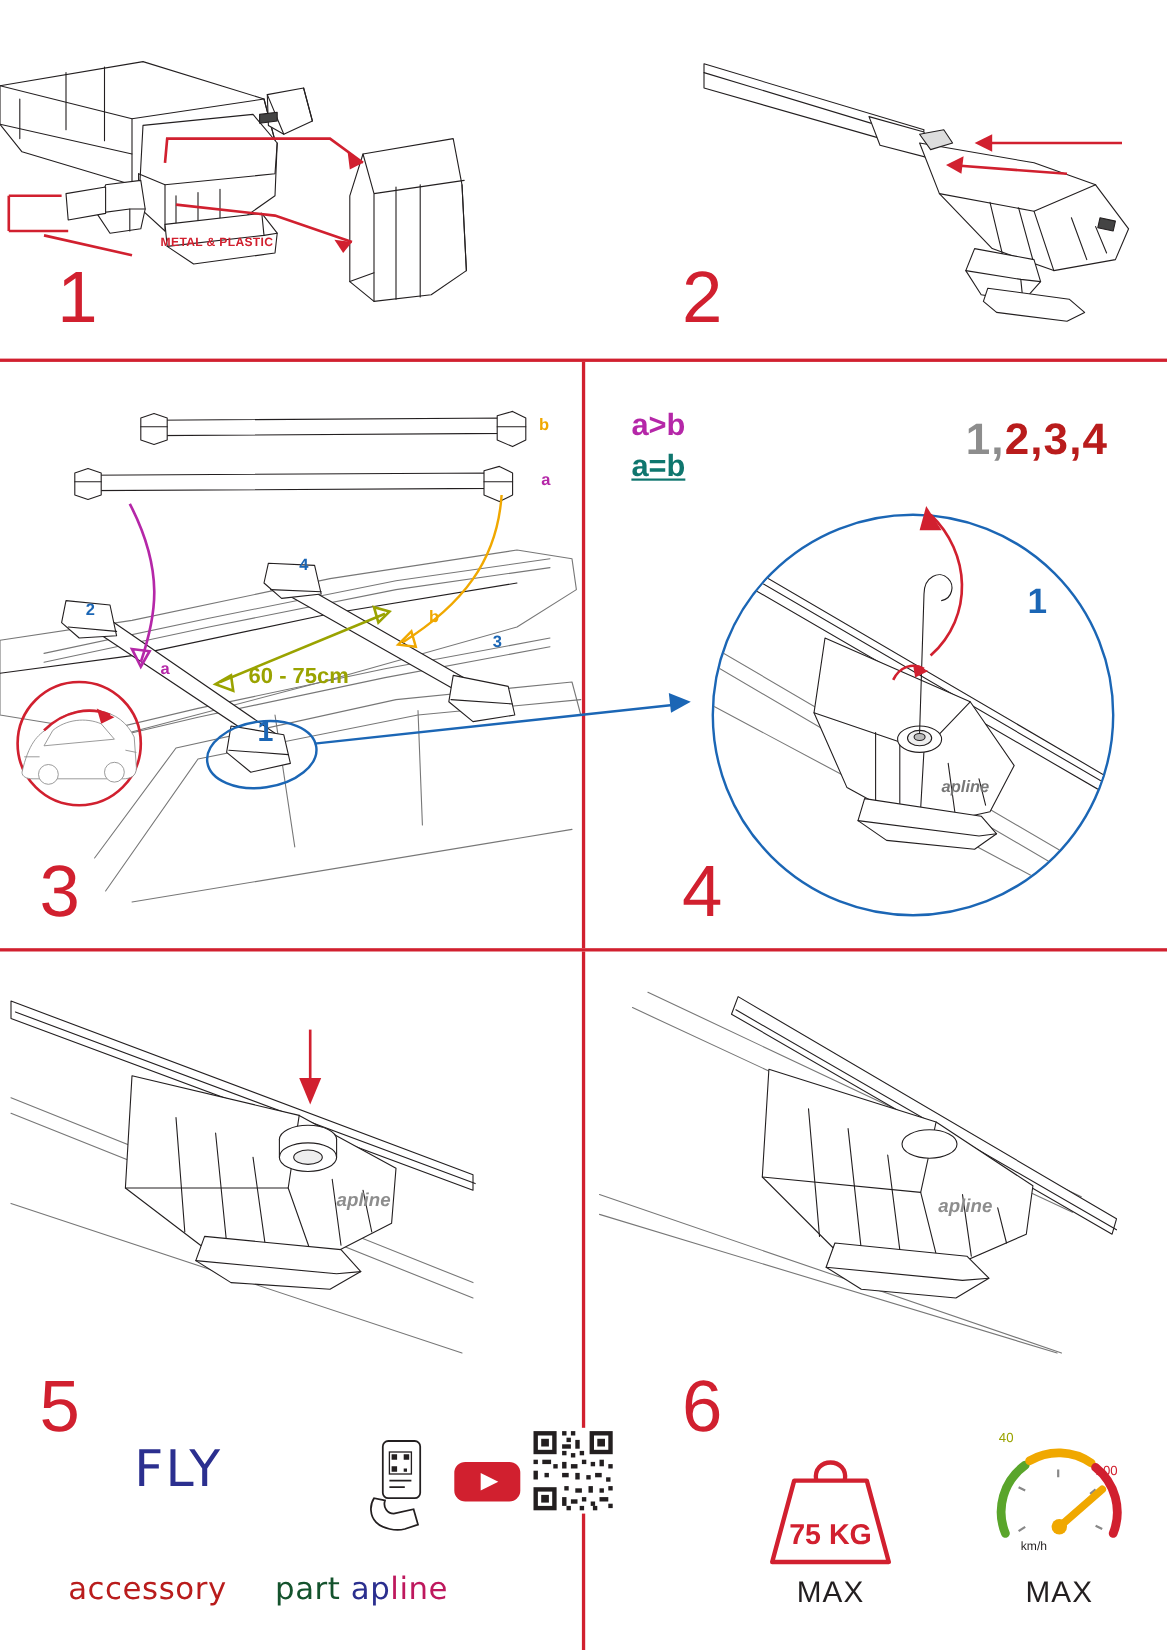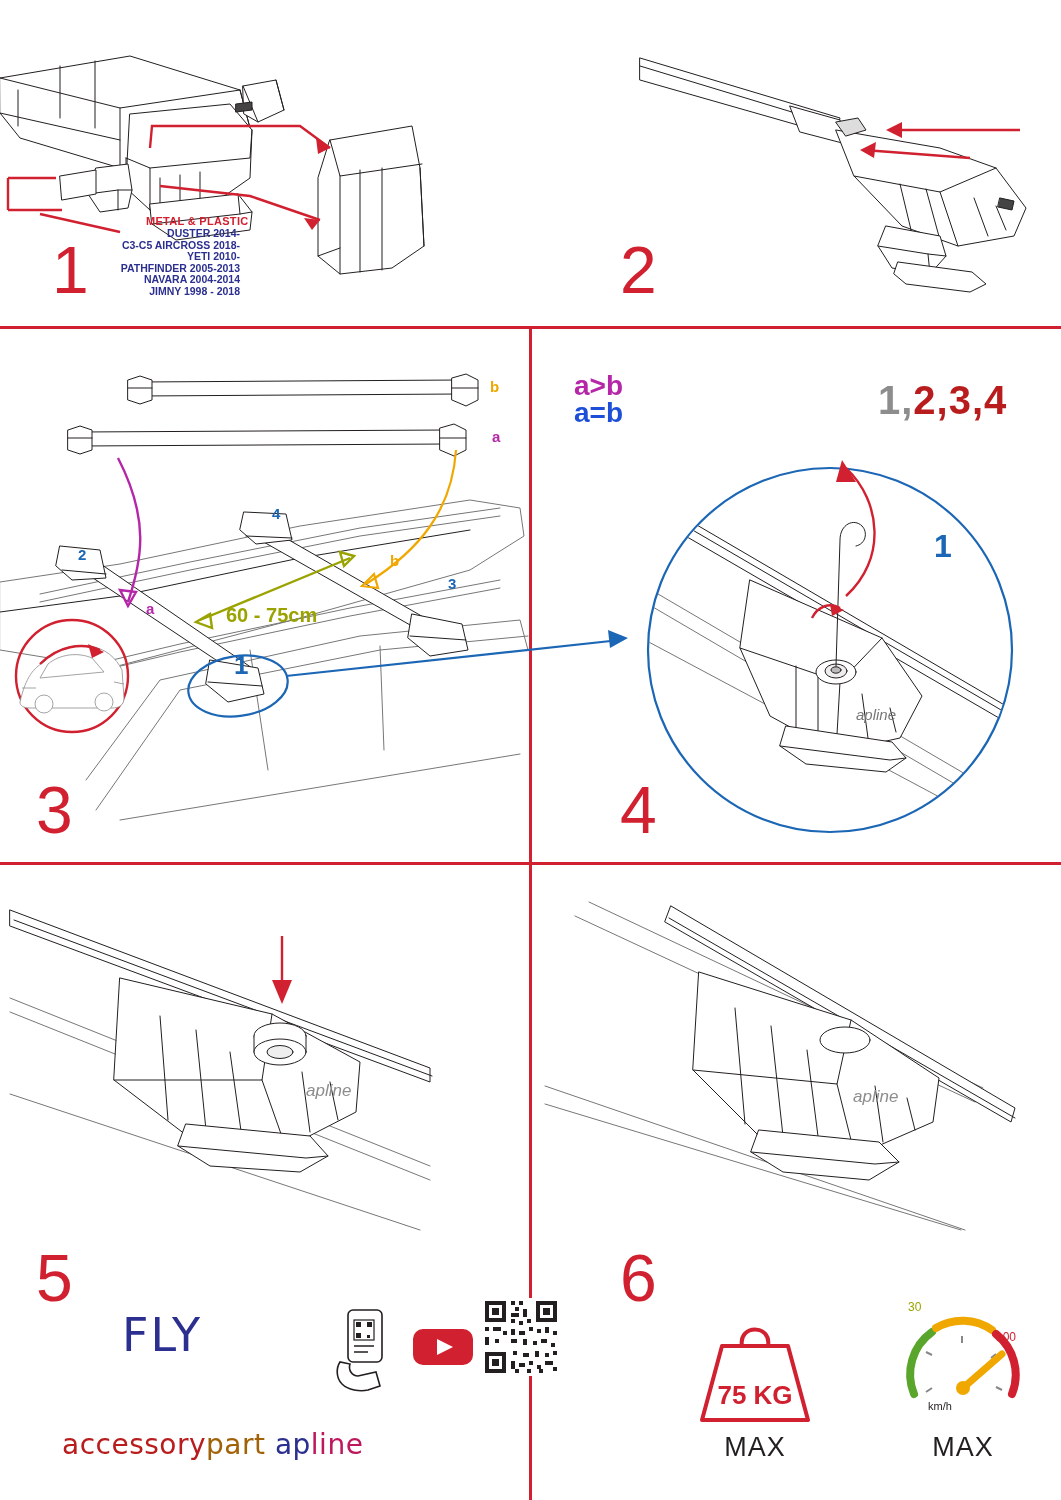--- a/index.html
+++ b/index.html
@@ -1,21 +1,21 @@
 <!DOCTYPE html>
 <html><head>
 <meta charset="utf-8">
 <style>
   html,body{margin:0;padding:0;background:#ffffff;}
   body{width:1061px;height:1500px;position:relative;font-family:"Liberation Sans",sans-serif;overflow:hidden;}
   .page{position:absolute;inset:0;}
   .hr{position:absolute;left:0;width:1061px;height:3px;background:#d1202f;}
   .vr{position:absolute;width:3px;background:#d1202f;}
   .stepnum{position:absolute;font-family:"Liberation Sans",sans-serif;font-weight:400;color:#d1202f;font-size:66px;line-height:60px;letter-spacing:0;}
-  .panel{position:absolute;}
+  .panel{position:absolute;font-weight:bold;}
   svg{display:block;overflow:visible;}
   .ln{fill:none;stroke:#231f20;stroke-width:1;stroke-linejoin:round;stroke-linecap:round;}
   .ln-l{fill:none;stroke:#8d8d8d;stroke-width:0.8;}
   .red{stroke:#d1202f;fill:none;stroke-width:2.4;}
   .redfill{fill:#d1202f;}
   .blue{stroke:#1b66b5;fill:none;stroke-width:2.2;}
   .bluefill{fill:#1b66b5;}
   .orange{stroke:#f0a800;fill:none;stroke-width:2.2;}
   .magenta{stroke:#b527a8;fill:none;stroke-width:2.4;}
   .olive{stroke:#9aa300;fill:none;stroke-width:2.4;}
@@ -97,28 +97,20 @@
 
       <path class="red" d="M150 130 L152 108 L300 108 L330 130"></path>
       <path class="redfill" d="M330 130 L316 120 L318 136 Z"></path>
       <path class="red" d="M160 168 L250 178 L320 202"></path>
       <path class="redfill" d="M320 202 L304 200 L312 212 Z"></path>
       <path class="red" d="M8 160 L56 160 M8 160 L8 192 M8 192 L62 192"></path>
       <path class="red" d="M40 196 L120 214"></path>
     </svg>
   </div>
   <div class="txt-metal" style="left:146px;top:215px;">METAL &amp; PLASTIC</div>
-  <div class="txt-list" style="left:60px;top:228px;width:180px;">
-    <div>DUSTER 2014-</div>
-    <div>C3-C5 AIRCROSS 2018-</div>
-    <div>YETI 2010-</div>
-    <div>PATHFINDER 2005-2013</div>
-    <div>NAVARA 2004-2014</div>
-    <div>JIMNY 1998 - 2018</div>
-  </div>
   <div class="stepnum" style="left:52px;top:240px;">1</div>
 
   <div class="panel" style="left:640px;top:40px;width:420px;height:240px;">
     <svg width="420" height="250" viewBox="0 0 420 250">
       <g class="ln">
 
         <path d="M0 18 L200 78 L196 96 L0 40 Z" fill="#fff"></path>
         <path d="M0 26 L198 86"></path>
 
         <path d="M150 66 L200 80 L206 104 L160 92 Z" fill="#fff"></path>
@@ -223,21 +215,21 @@
         <circle cx="104" cy="352" r="9" fill="#fff"></circle>
         <path d="M22 338 L36 338 M114 332 L124 334"></path>
       </g>
       <path class="red" d="M40 314 C58 296 82 292 100 300" stroke-width="2"></path>
       <path class="redfill" d="M104 302 L88 294 L92 308 Z"></path>
     </svg>
   </div>
   <div class="lbl" style="left:490px;top:378px;color:#f0a800;">b</div>
   <div class="lbl" style="left:492px;top:428px;color:#b527a8;">a</div>
   <div class="ab" style="left:574px;top:370px;color:#b527a8;"><span>a&gt;b</span></div>
-  <div class="ab" style="left:574px;top:397px;color:#1d4ed8;"><span>a=b</span></div>
+  <div class="ab" style="left:574px;top:408px;color:#0f766e;text-decoration:underline;"><span>a=b</span></div>
   <div class="lbl" style="left:146px;top:600px;color:#b527a8;">a</div>
   <div class="lbl" style="left:390px;top:552px;color:#f0a800;">b</div>
   <div class="lbl" style="left:78px;top:546px;color:#1b66b5;">2</div>
   <div class="lbl" style="left:272px;top:505px;color:#1b66b5;">4</div>
   <div class="lbl" style="left:448px;top:575px;color:#1b66b5;">3</div>
   <div class="circlabel" style="left:234px;top:650px;">1</div>
   <div class="dim" style="left:226px;top:604px;">60 - 75cm</div>
   <div class="stepnum" style="left:36px;top:780px;">3</div>
 
   <div class="panel" style="left:600px;top:420px;width:460px;height:420px;">
@@ -315,21 +307,21 @@
           <text x="296" y="216">apline</text>
         </g>
 
       <path class="red" d="M272 56 L272 110" stroke-width="4"></path>
       <path class="redfill" d="M272 124 L262 100 L282 100 Z"></path>
     </svg>
   </div>
   <div class="stepnum" style="left:36px;top:1248px;">5</div>
   <div class="fly" style="left:122px;top:1308px;">FLY</div>
   <div class="brandline" style="left:62px;top:1428px;">
-    <span style="color:#b91c1c;">accessory</span><span style="color:#a16207;">part</span><span style="color:#2b2f8f;">&nbsp;</span><span style="color:#2b2f8f;">ap</span><span style="color:#be185d;">line</span>
+    <span style="color:#b91c1c;">accessory</span><span style="color:#14532d;margin-left:44px;">part</span><span style="color:#2b2f8f;">&nbsp;</span><span style="color:#2b2f8f;">ap</span><span style="color:#be185d;">line</span>
   </div>
 
   <div class="panel" style="left:330px;top:1306px;width:70px;height:90px;">
     <svg width="70" height="90" viewBox="0 0 70 90">
       <g fill="none" stroke="#231f20" stroke-width="1.6">
         <rect x="18" y="4" width="34" height="52" rx="5" fill="#fff"></rect>
         <rect x="24" y="14" width="20" height="20" fill="none" stroke="#231f20" stroke-width="1.2"></rect>
         <path d="M26 16 h5 v5 h-5z M37 16 h5 v5 h-5z M26 27 h5 v5 h-5z M37 29 h3 v3 h-3z" fill="#231f20" stroke="none"></path>
         <path d="M24 40 h20 M24 46 h14"></path>
         <path d="M10 56 C6 62 6 72 12 78 C18 84 30 86 38 84 L50 80 L46 66 L28 70 C22 70 18 64 20 58 Z" fill="#fff"></path>
@@ -439,18 +431,18 @@
       <path d="M16 98 A52 52 0 0 1 34 36" fill="none" stroke="#5aa52b" stroke-width="8" stroke-linecap="round"></path>
       <path d="M38 32 A52 52 0 0 1 94 34" fill="none" stroke="#f0a800" stroke-width="8" stroke-linecap="round"></path>
       <path d="M98 38 A52 52 0 0 1 114 98" fill="none" stroke="#d1202f" stroke-width="8" stroke-linecap="round"></path>
       <g stroke="#888" stroke-width="2">
         <path d="M28 96 L34 92 M28 56 L34 59 M64 40 L64 47 M98 58 L93 62 M104 94 L98 91"></path>
       </g>
       <circle cx="65" cy="92" r="7" fill="#f0a800"></circle>
       <path d="M65 92 L104 58" stroke="#f0a800" stroke-width="7" stroke-linecap="round"></path>
     </svg>
   </div>
-  <div class="spd" style="left:908px;top:1300px;">30</div>
+  <div class="spd" style="left:908px;top:1300px;">40</div>
   <div class="spd2" style="left:996px;top:1330px;">100</div>
   <div class="kmh" style="left:928px;top:1400px;">km/h</div>
   <div class="maxlabel" style="left:908px;top:1432px;width:110px;text-align:center;">MAX</div>
 
 </div>
 
 </body></html>

